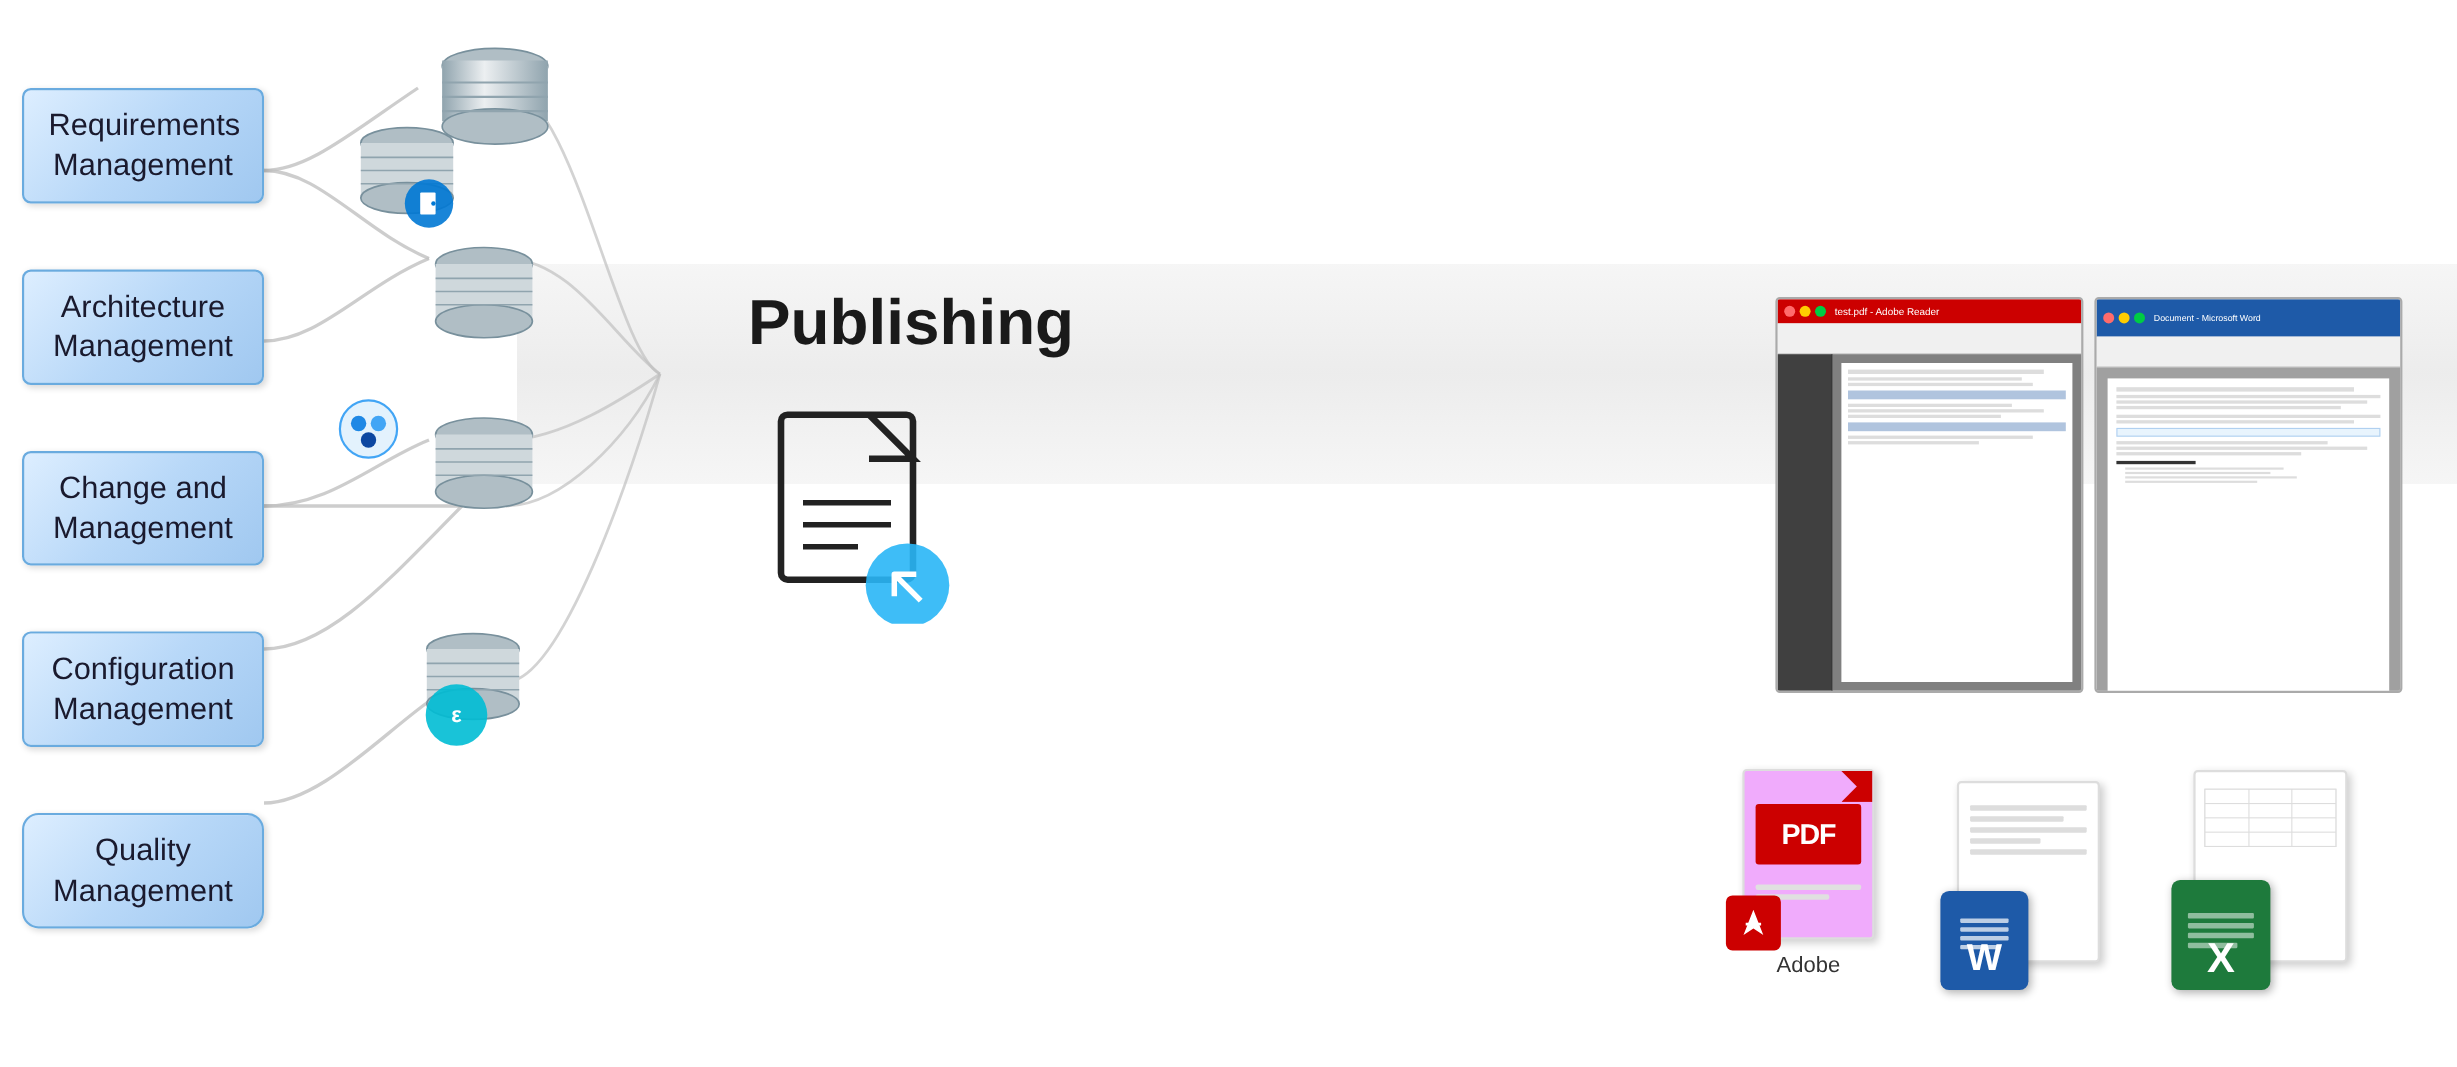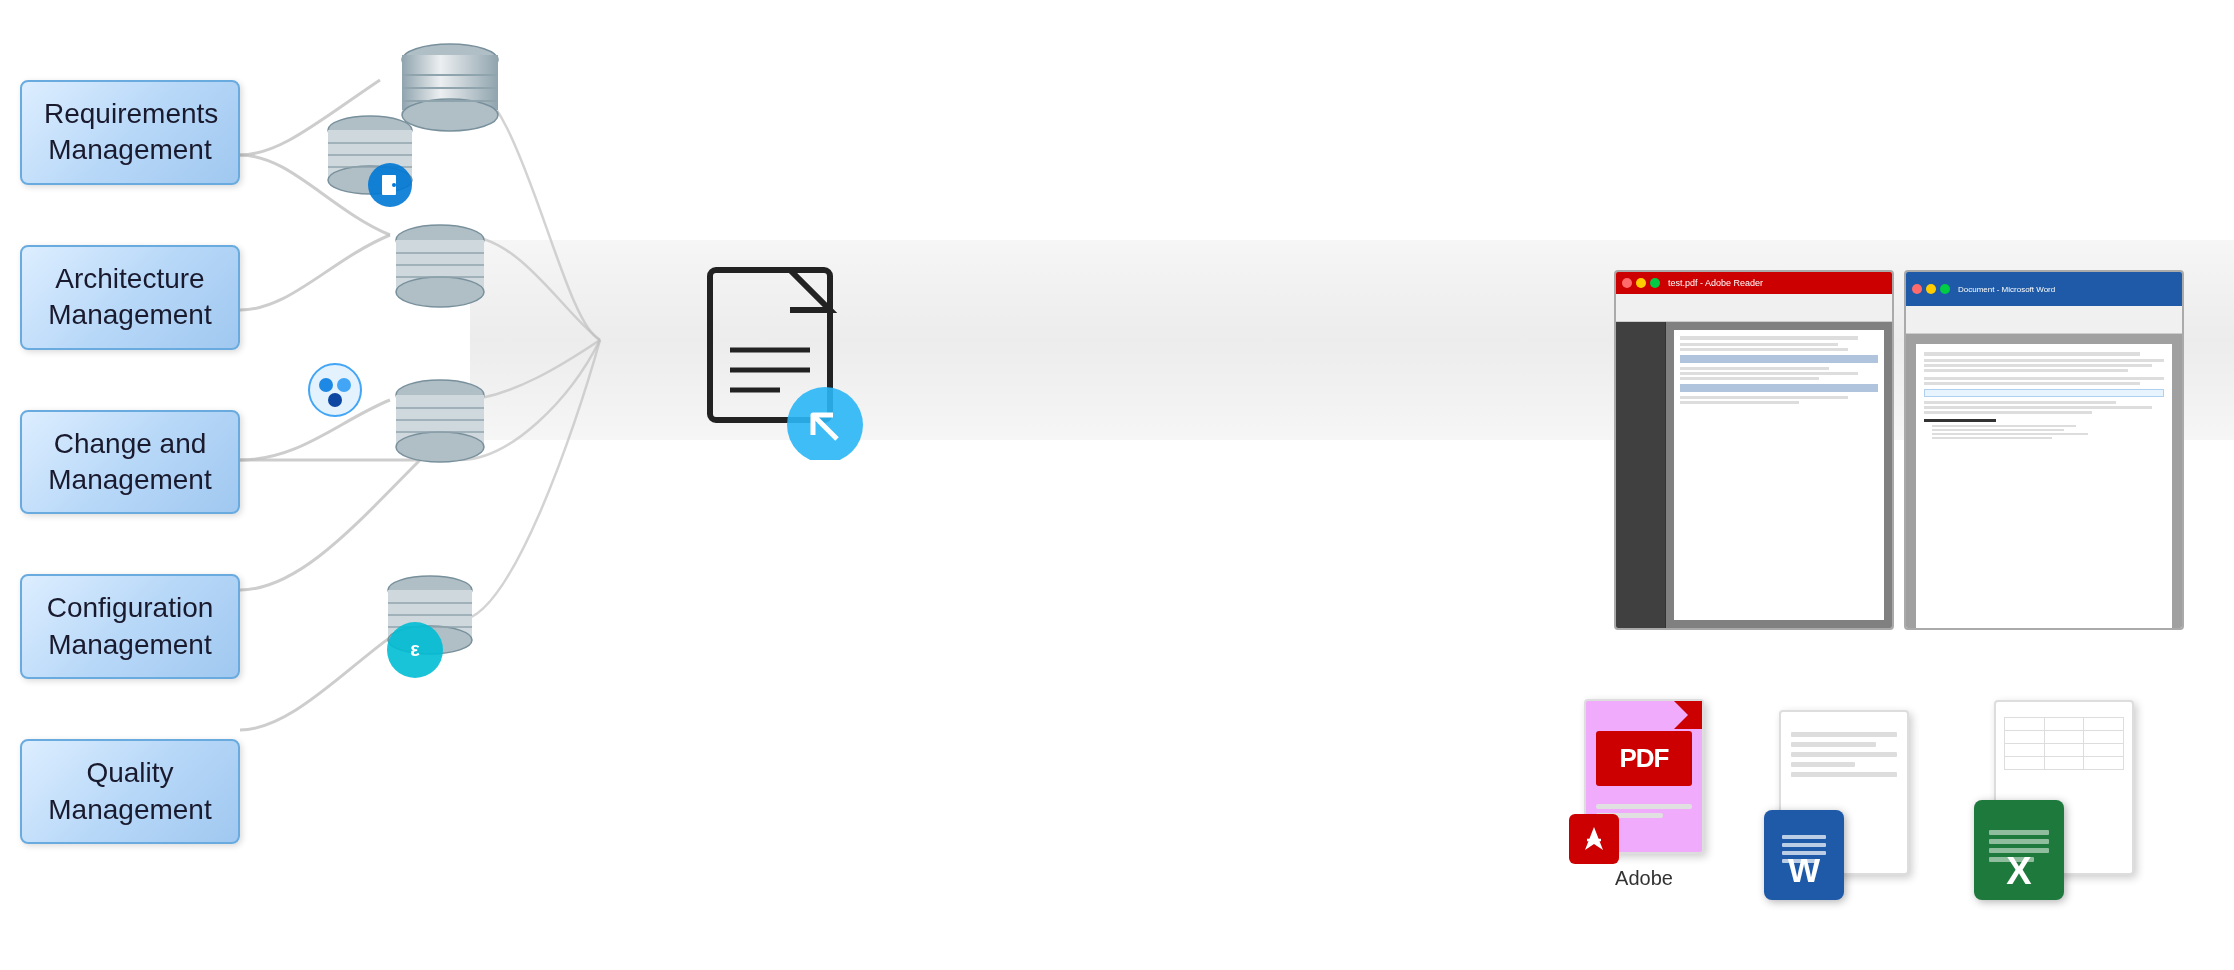--- a/index.html
+++ b/index.html
@@ -145,25 +145,26 @@
 
 <div class="management-boxes">
   <div class="mgmt-box" style="white-space: pre-line;">Requirements
 Management</div>
   <div class="mgmt-box" style="white-space: pre-line;">Architecture
 Management</div>
   <div class="mgmt-box" style="white-space: pre-line;">Change and
 Management</div>
   <div class="mgmt-box" style="white-space: pre-line;">Configuration
 Management</div>
-  <div class="mgmt-box" style="white-space: pre-line;">Quality
+  <div class="mgmt-box" style="white-space: pre-line; border-radius: 15px;">Quality
 Management</div>
 </div>
 
 <div style="position:absolute; left: 680px; top: 260px;">
+  <div style="font-size:58px; font-weight:700; color:#1a1a1a; margin-bottom: 40px;">Publishing</div>
 
   
   <svg width="200" height="200" viewBox="0 0 200 200">
 
     <rect x="30" y="10" width="120" height="150" rx="6" fill="none" stroke="#222" stroke-width="6"></rect>
 
     <polyline points="110,10 150,50 110,50" fill="none" stroke="#222" stroke-width="6"></polyline>
 
     <line x1="50" y1="90" x2="130" y2="90" stroke="#222" stroke-width="5"></line>
     <line x1="50" y1="110" x2="130" y2="110" stroke="#222" stroke-width="5"></line>

